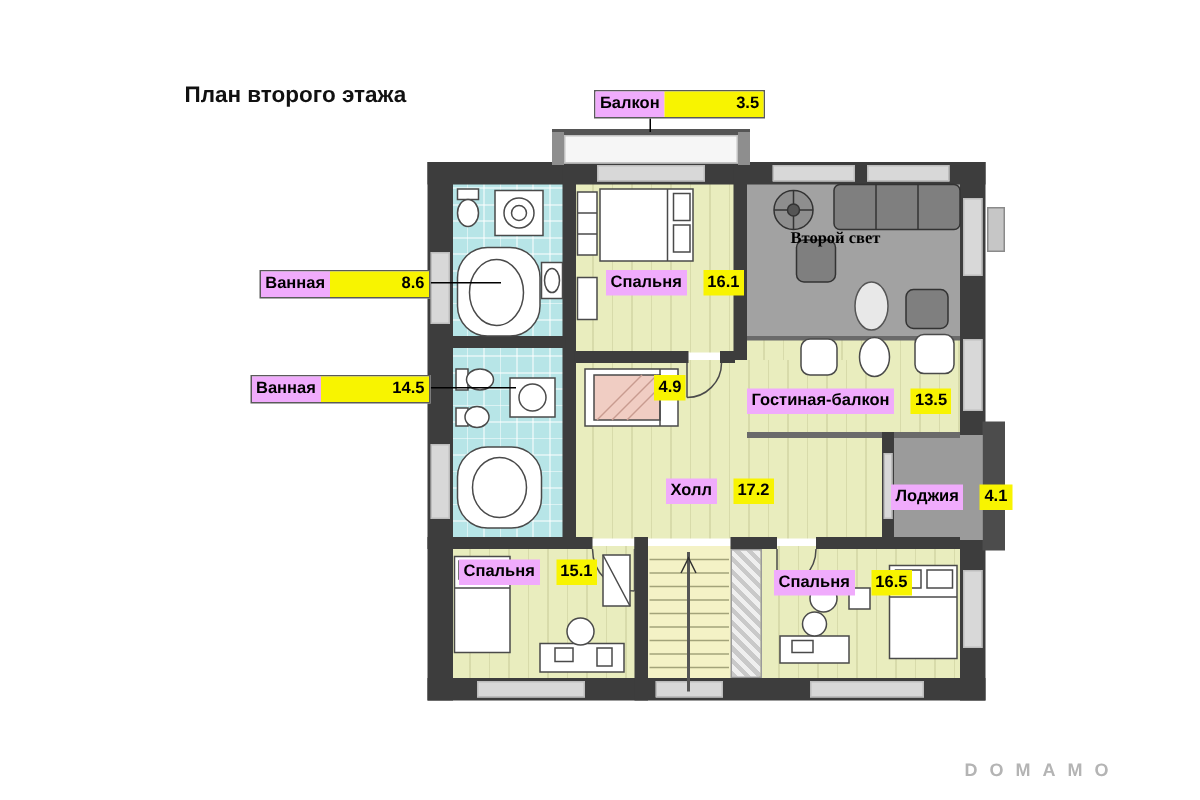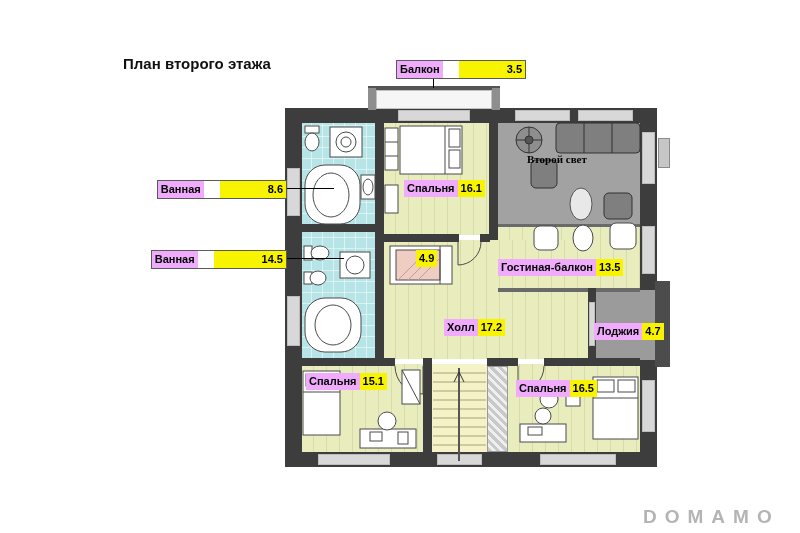--- a/index.html
+++ b/index.html
@@ -1,44 +1,44 @@
 <!DOCTYPE html>
 <html><head>
 <meta charset="utf-8">
 <style>
   * { margin:0; padding:0; box-sizing:border-box; }
   html,body { width:800px; height:533px; }
   body { font-family:"Liberation Sans", sans-serif; background:#ffffff; }
   .page { position:relative; width:800px; height:533px; background:#ffffff; overflow:hidden; }
 
   .title { position:absolute; font-size:15px; font-weight:bold; color:#111111; }
-  .watermark { position:absolute; font-size:19px; font-weight:600; letter-spacing:8px; color:#b4b4b4; }
+  .watermark { position:absolute; font-size:12px; font-weight:600; letter-spacing:8px; color:#b4b4b4; }
 
   .wall { position:absolute; background:#3d3d3d; }
   .rail { position:absolute; background:#6a6a6a; }
   .window { position:absolute; background:#d8d8d8; box-shadow:inset 0 0 0 1px #bdbdbd; }
 
   .floor { position:absolute; }
   .floor-bath { background-color:#b7e5e7;
     background-image:
       repeating-linear-gradient(0deg, rgba(255,255,255,.5) 0 1px, transparent 1px 11px),
       repeating-linear-gradient(90deg, rgba(255,255,255,.5) 0 1px, transparent 1px 11px); }
   .floor-room { background-color:#e9edbe;
     background-image: repeating-linear-gradient(90deg, rgba(110,110,50,.14) 0 1px, transparent 1px 13px); }
   .floor-gray { background-color:#a2a2a2; }
   .floor-stairs { background-color:#f4f2c6; }
   .floor-loggia { background-color:#9b9b9b; }
   .hatch { position:absolute; background:repeating-linear-gradient(45deg,#c9c9c9 0 3px,#efefef 3px 6px); border:1px solid #9a9a9a; }
 
   .label { position:absolute; display:flex; align-items:stretch; font-size:11px; font-weight:bold;
            line-height:1; color:#000000; white-space:nowrap; z-index:30; }
   .label .name { background:#f0abfc; padding:3px 3px; }
-  .label .num  { background:#f8f400; padding:3px 3px; margin-left:0; }
+  .label .num  { background:#f8f400; padding:3px 3px; margin-left:11px; }
   .label.callout { border:1px solid #5a5a5a; background:#ffffff; }
-  .label.callout .num { margin-left:16px;padding-left:48px; }
+  .label.callout .num { margin-left:0;padding-left:48px; }
   .plain-label { position:absolute; font-size:11px; font-weight:bold; color:#000000; white-space:nowrap; z-index:30; }
   .line { position:absolute; background:#000000; z-index:25; }
 
   .balcony-post { position:absolute; background:#8e8e8e; }
   .balcony-rail { position:absolute; background:#555555; }
   .balcony-floor { position:absolute; background:#f6f6f6; border:1px solid #c2c2c2; }
   .ac-unit { position:absolute; background:#c6c6c6; border:1px solid #8a8a8a; }
   .furniture-svg { position:absolute; left:283px; top:85px; z-index:20; }
 </style>
 </head>
@@ -282,37 +282,37 @@
     <span class="num">14.5</span>
   </div>
 
   <div class="label" style="left:404px; top:180px;">
     <span class="name">Спальня</span>
     <span class="num">16.1</span>
   </div>
 
   <div class="plain-label" style="left:527px; top:153px;font-family:Liberation Serif, serif;">Второй свет</div>
 
-  <div class="label" style="left:416px; top:250px;">
+  <div class="label" style="left:436px; top:250px;">
     <span class="num" style="margin-left:0;">4.9</span>
   </div>
 
   <div class="label" style="left:498px; top:259px;">
     <span class="name">Гостиная-балкон</span>
     <span class="num">13.5</span>
   </div>
 
   <div class="label" style="left:444px; top:319px;">
     <span class="name">Холл</span>
     <span class="num">17.2</span>
   </div>
 
   <div class="label" style="left:594px; top:323px;">
     <span class="name">Лоджия</span>
-    <span class="num">4.7</span>
+    <span class="num">4.1</span>
   </div>
 
   <div class="label" style="left:306px; top:373px;">
     <span class="name">Спальня</span>
     <span class="num">15.1</span>
   </div>
 
   <div class="label" style="left:516px; top:380px;">
     <span class="name">Спальня</span>
     <span class="num">16.5</span>

